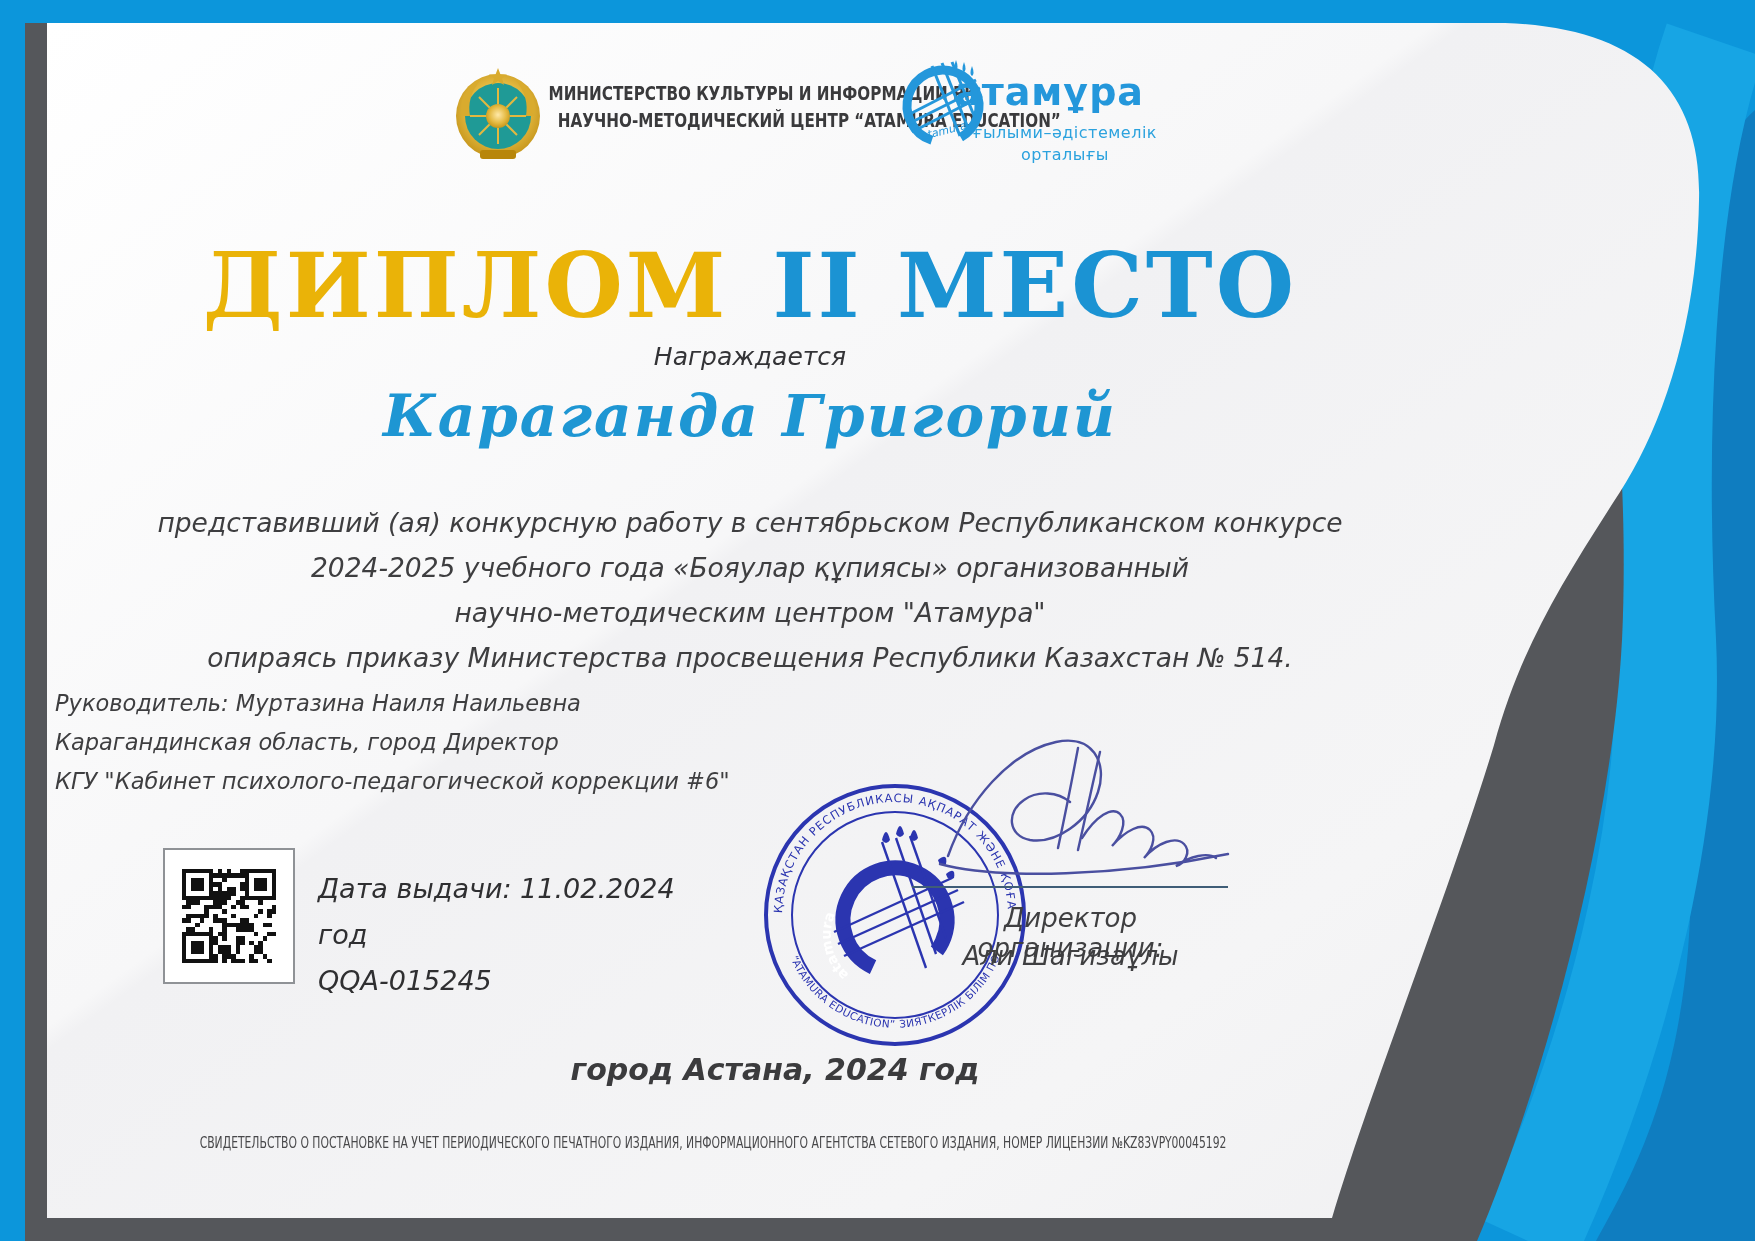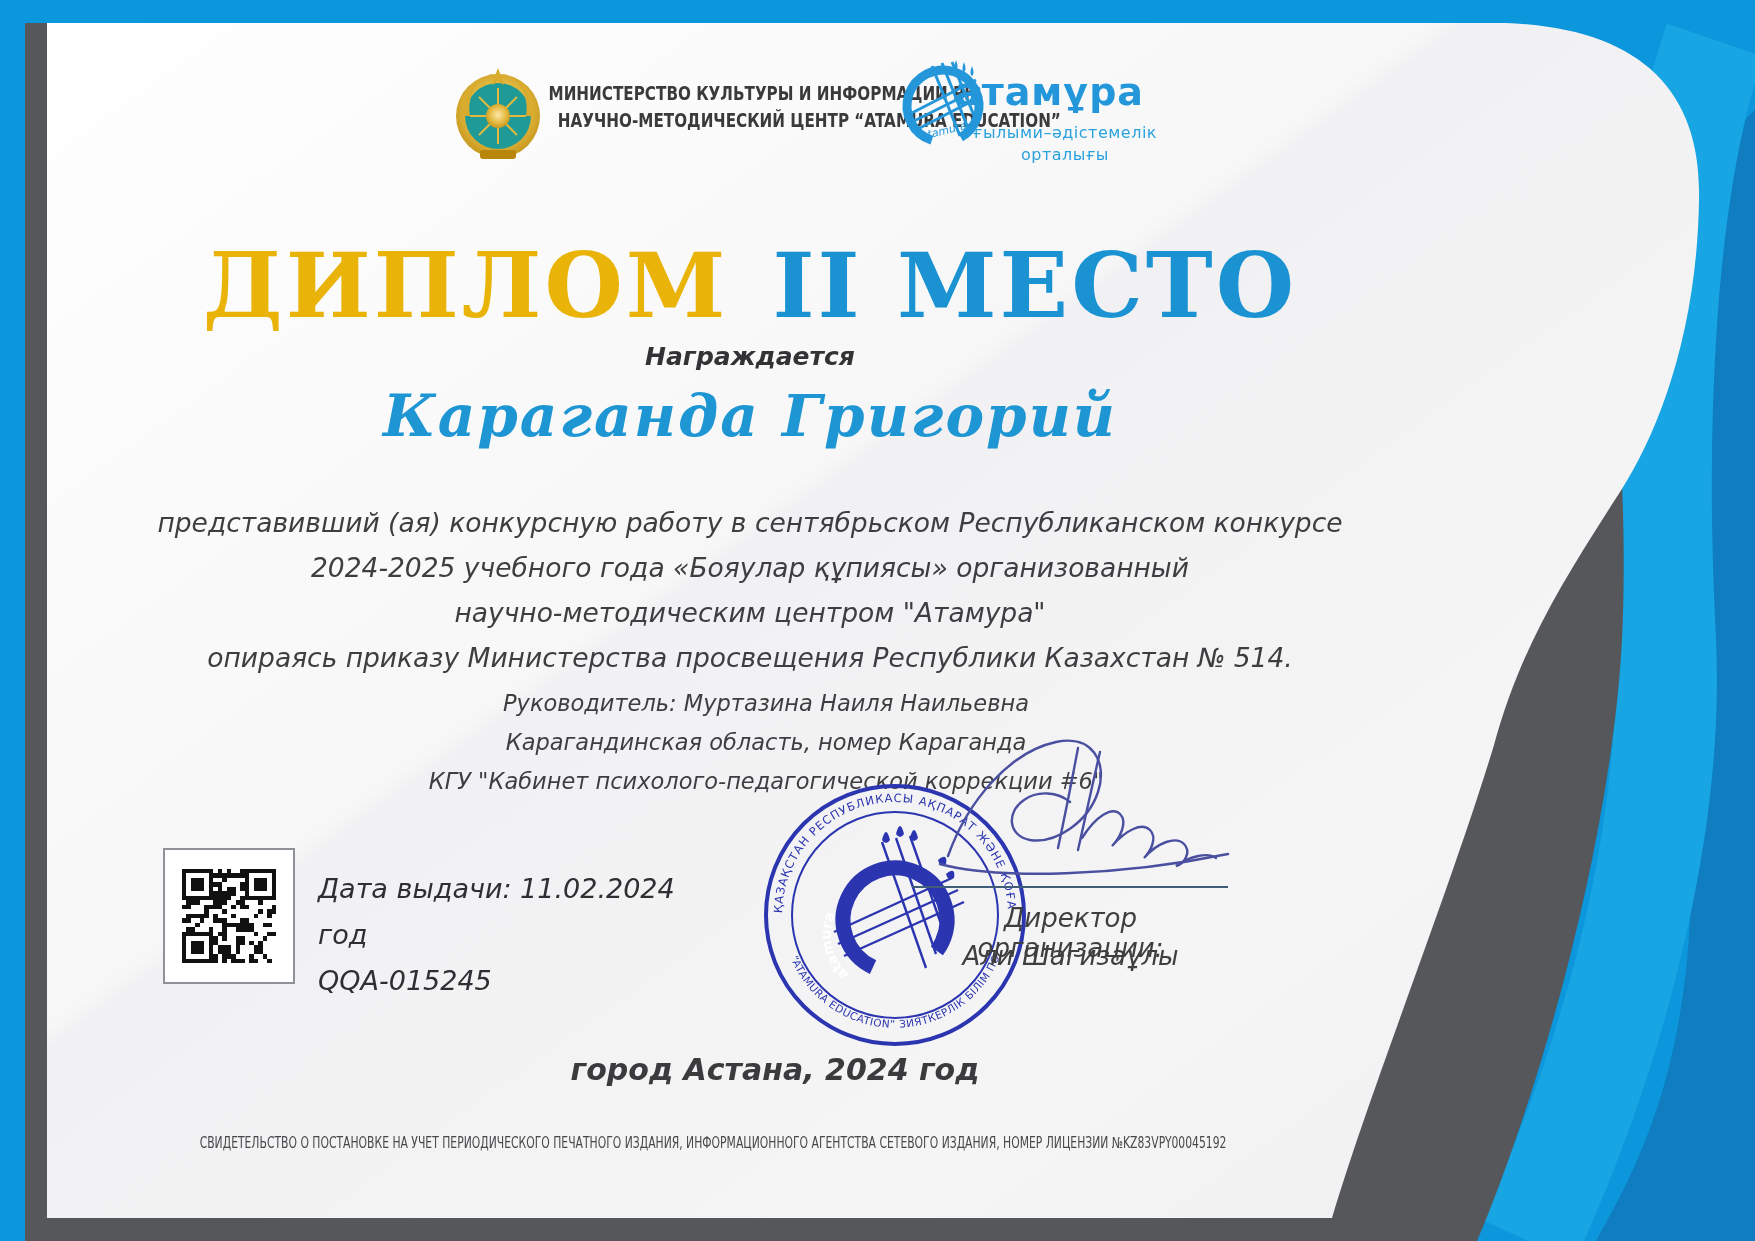--- a/index.html
+++ b/index.html
@@ -17,28 +17,28 @@
   .brand-sub{left:955px;top:122px;width:220px;text-align:center;
              font-size:16px;line-height:22px;color:#2ba2de;letter-spacing:.5px;}
 
   .title{left:60px;top:238px;width:1380px;text-align:center;
          font-family:"DejaVu Serif","Liberation Serif",serif;
          font-weight:bold;font-size:90px;line-height:94px;letter-spacing:3px;white-space:nowrap;}
   .title .t-dark{color:#eab308;}
   .title .t-blue{color:#1b93d3;margin-left:44px;}
 
   .awarded{left:60px;top:342px;width:1380px;text-align:center;
-           font-style:italic;font-size:25px;color:#333336;font-weight:bold;}
+           font-style:italic;font-size:25px;color:#333336;}
   .recipient{left:60px;top:382px;width:1380px;text-align:center;
              font-family:"DejaVu Serif","Liberation Serif",serif;
              font-style:italic;font-weight:bold;font-size:58px;color:#1e96d3;letter-spacing:2px;}
 
   .bodyline{left:60px;width:1380px;text-align:center;font-style:italic;
             font-size:26.5px;color:#3e3e40;}
-  .detline{left:76px;width:1380px;text-align:center;font-style:italic;
+  .detline{left:55px;width:1380px;font-style:italic;
            font-size:22.5px;color:#3e3e40;}
 
   .qrbox{left:163px;top:848px;width:112px;height:116px;background:#fff;
          border:2px solid #8f9296;padding:8px;}
   .qrbox svg{width:100%;height:100%;}
 
   .issue{left:318px;top:866px;width:360px;font-style:italic;font-size:27px;
          line-height:46px;color:#2f2f31;}
 
   .sigline{left:912px;top:886px;width:316px;height:2px;background:#3f5d77;}
@@ -141,21 +141,21 @@
 
   <div class="abs awarded">Награждается</div>
   <div class="abs recipient">Караганда Григорий</div>
 
   <div class="abs bodyline" style="top:507px">представивший (ая) конкурсную работу в сентябрьском Республиканском конкурсе</div>
   <div class="abs bodyline" style="top:552px">2024-2025 учебного года «Бояулар құпиясы» организованный</div>
   <div class="abs bodyline" style="top:597px">научно-методическим центром "Атамура"</div>
   <div class="abs bodyline" style="top:642px">опираясь приказу Министерства просвещения Республики Казахстан № 514.</div>
 
   <div class="abs detline" style="top:690px">Руководитель: Муртазина Наиля Наильевна</div>
-  <div class="abs detline" style="top:729px">Карагандинская область, номер Караганда</div>
+  <div class="abs detline" style="top:729px">Карагандинская область, город Директор</div>
   <div class="abs detline" style="top:768px">КГУ "Кабинет психолого-педагогической коррекции #6"</div>
 
   <div class="abs qrbox">
     <svg viewBox="0 0 25 25" shape-rendering="crispEdges" aria-hidden="true">
       <rect width="25" height="25" fill="#fff"></rect>
       <g fill="#111">
         <rect x="2" y="2" width="7" height="7"></rect>
           <rect x="3" y="3" width="5" height="5" fill="#fff"></rect>
           <rect x="4" y="4" width="3" height="3"></rect>
         <rect x="16" y="2" width="7" height="7"></rect>

